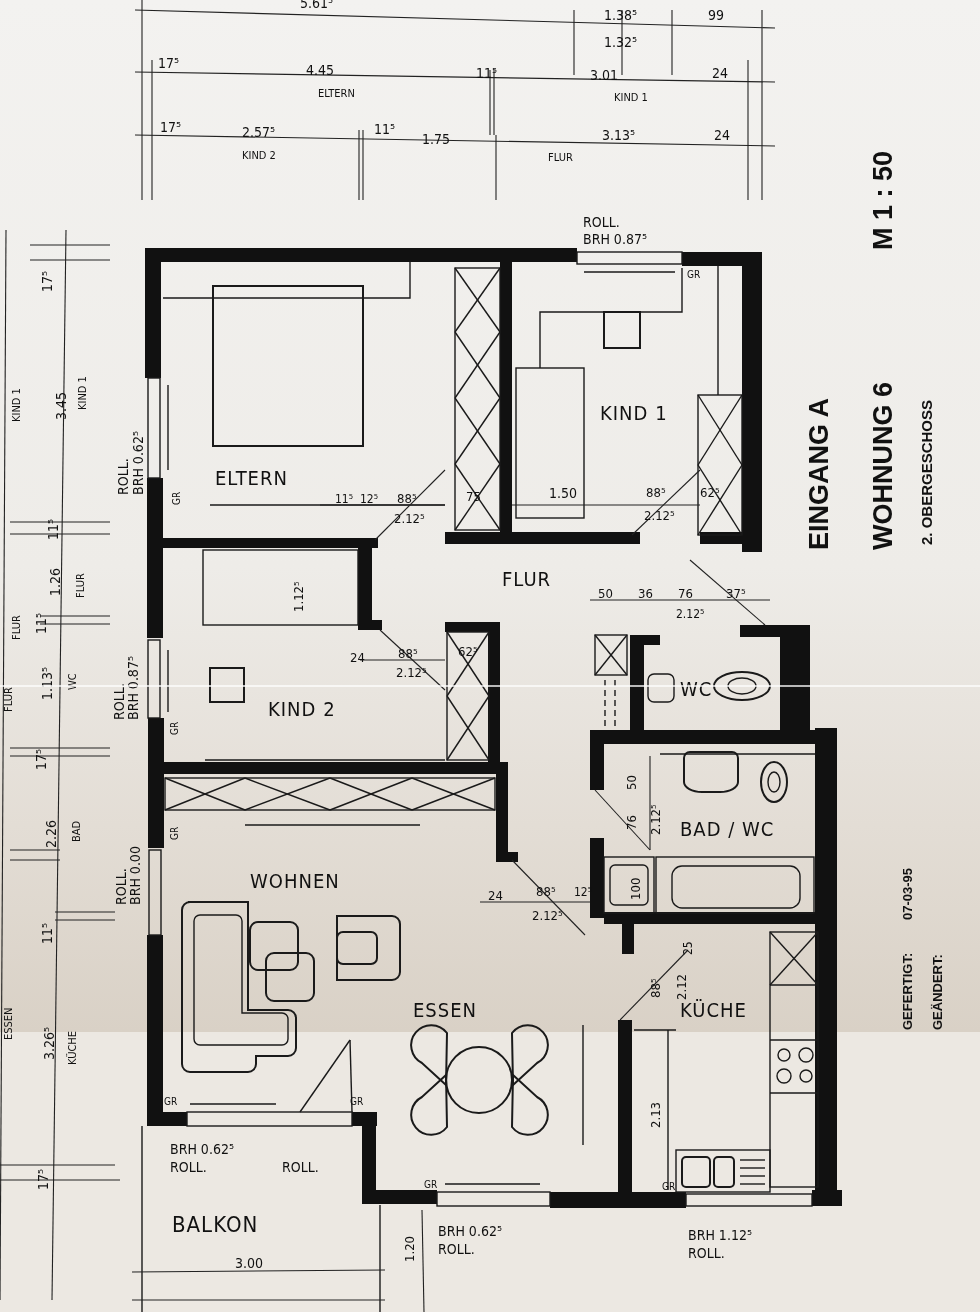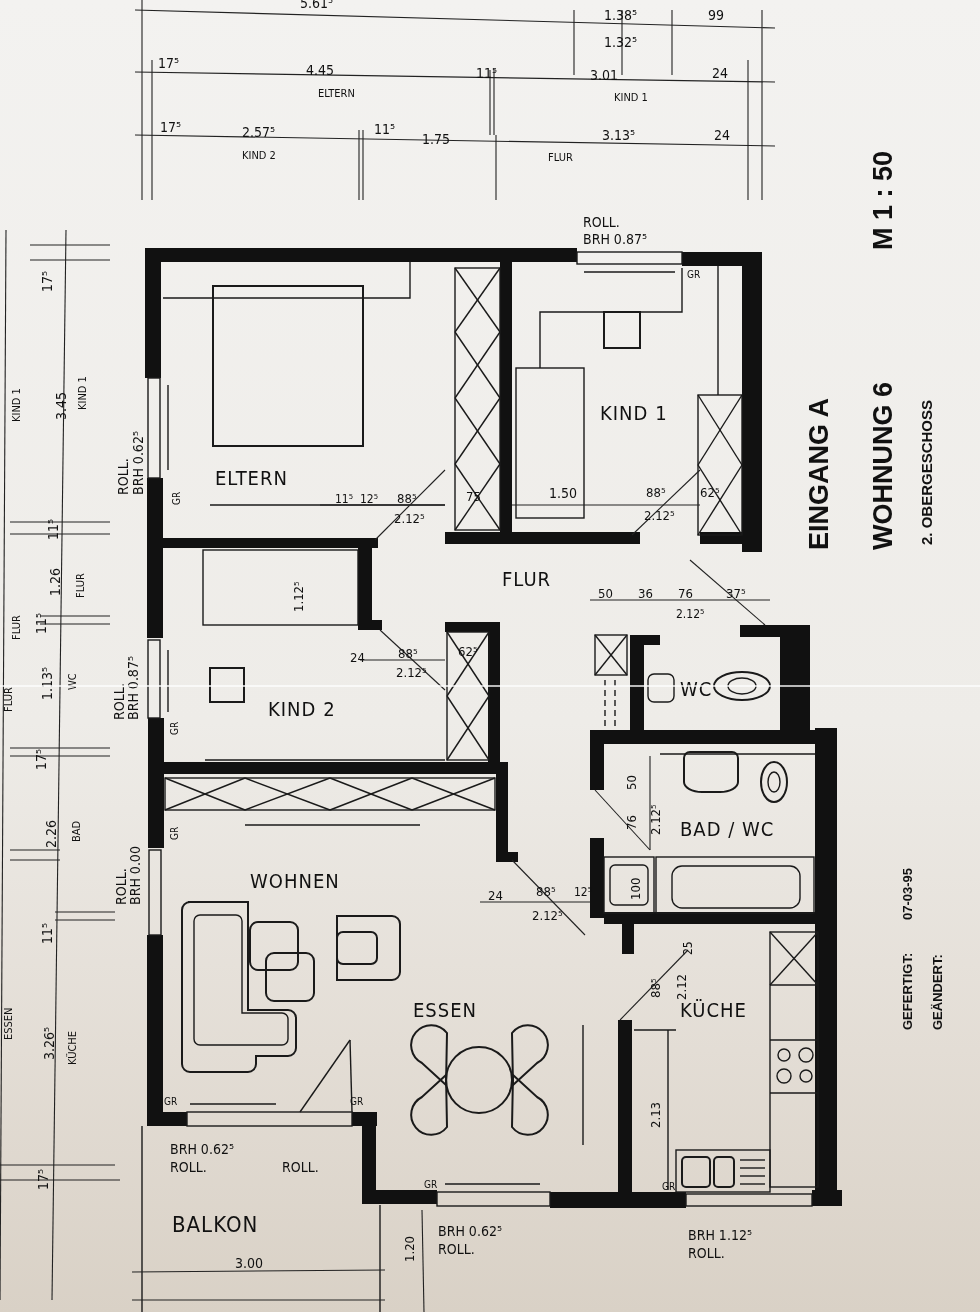--- a/index.html
+++ b/index.html
@@ -1,17 +1,17 @@
 <!DOCTYPE html>
 <html><head>
 <meta charset="utf-8">
 <style>
   html,body{margin:0;padding:0;}
   body{width:980px;height:1312px;overflow:hidden;background:#ece8e2;font-family:"DejaVu Sans",sans-serif;}
-  #stage{position:relative;width:980px;height:1312px;background:linear-gradient(180deg,#f3f2f0 0%,#eeece8 55%,#e3ddd5 80%,#d9d1c6 100%);}
+  #stage{position:relative;width:980px;height:1032px;background:linear-gradient(180deg,#f3f2f0 0%,#eeece8 55%,#e3ddd5 80%,#d9d1c6 100%);}
   svg{position:absolute;left:0;top:0;}
   .wall{fill:#111;}
   .thin{stroke:#1a1a1a;stroke-width:1.4;fill:none;}
   .med{stroke:#1a1a1a;stroke-width:2;fill:none;}
   .dim{stroke:#222;stroke-width:1.1;fill:none;}
   .lbl{font-family:"DejaVu Sans Condensed","DejaVu Sans",sans-serif;fill:#111;}
   .room{font-size:20px;letter-spacing:1px;}
   .dimt{font-size:14px;}
   .small{font-size:11px;}
   .title{font-family:"Liberation Sans",sans-serif;font-weight:bold;fill:#111;}

